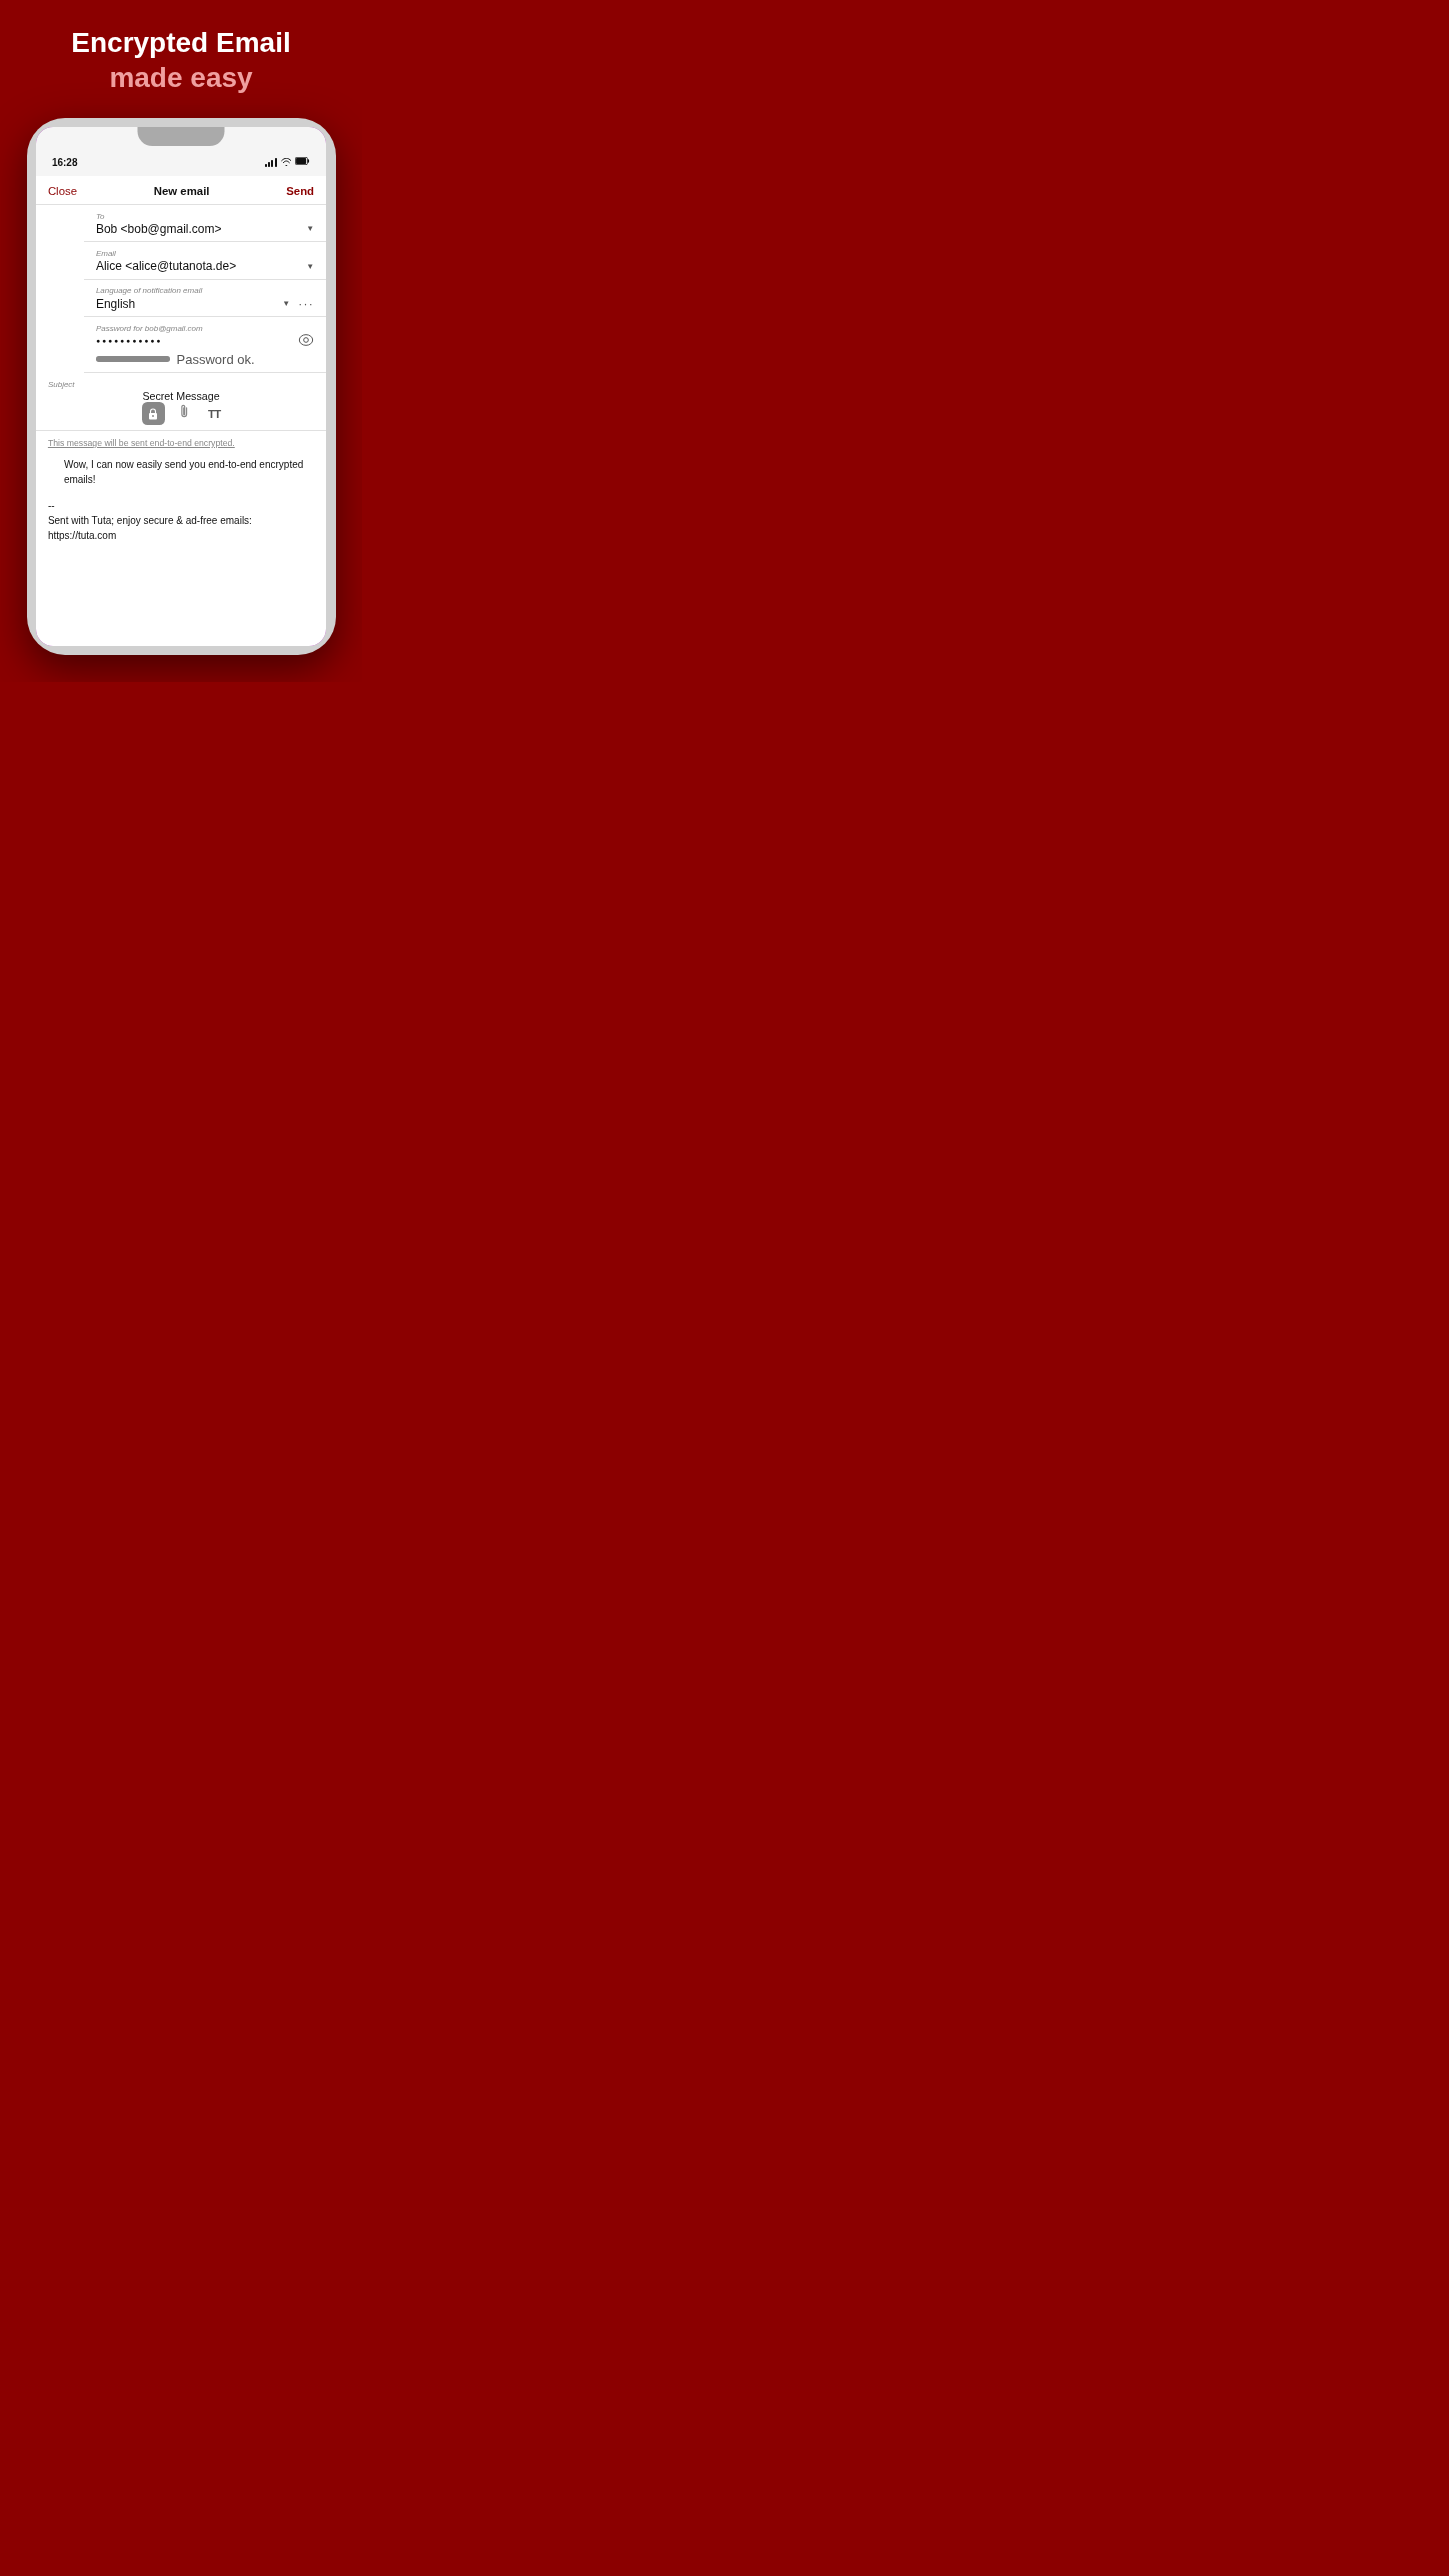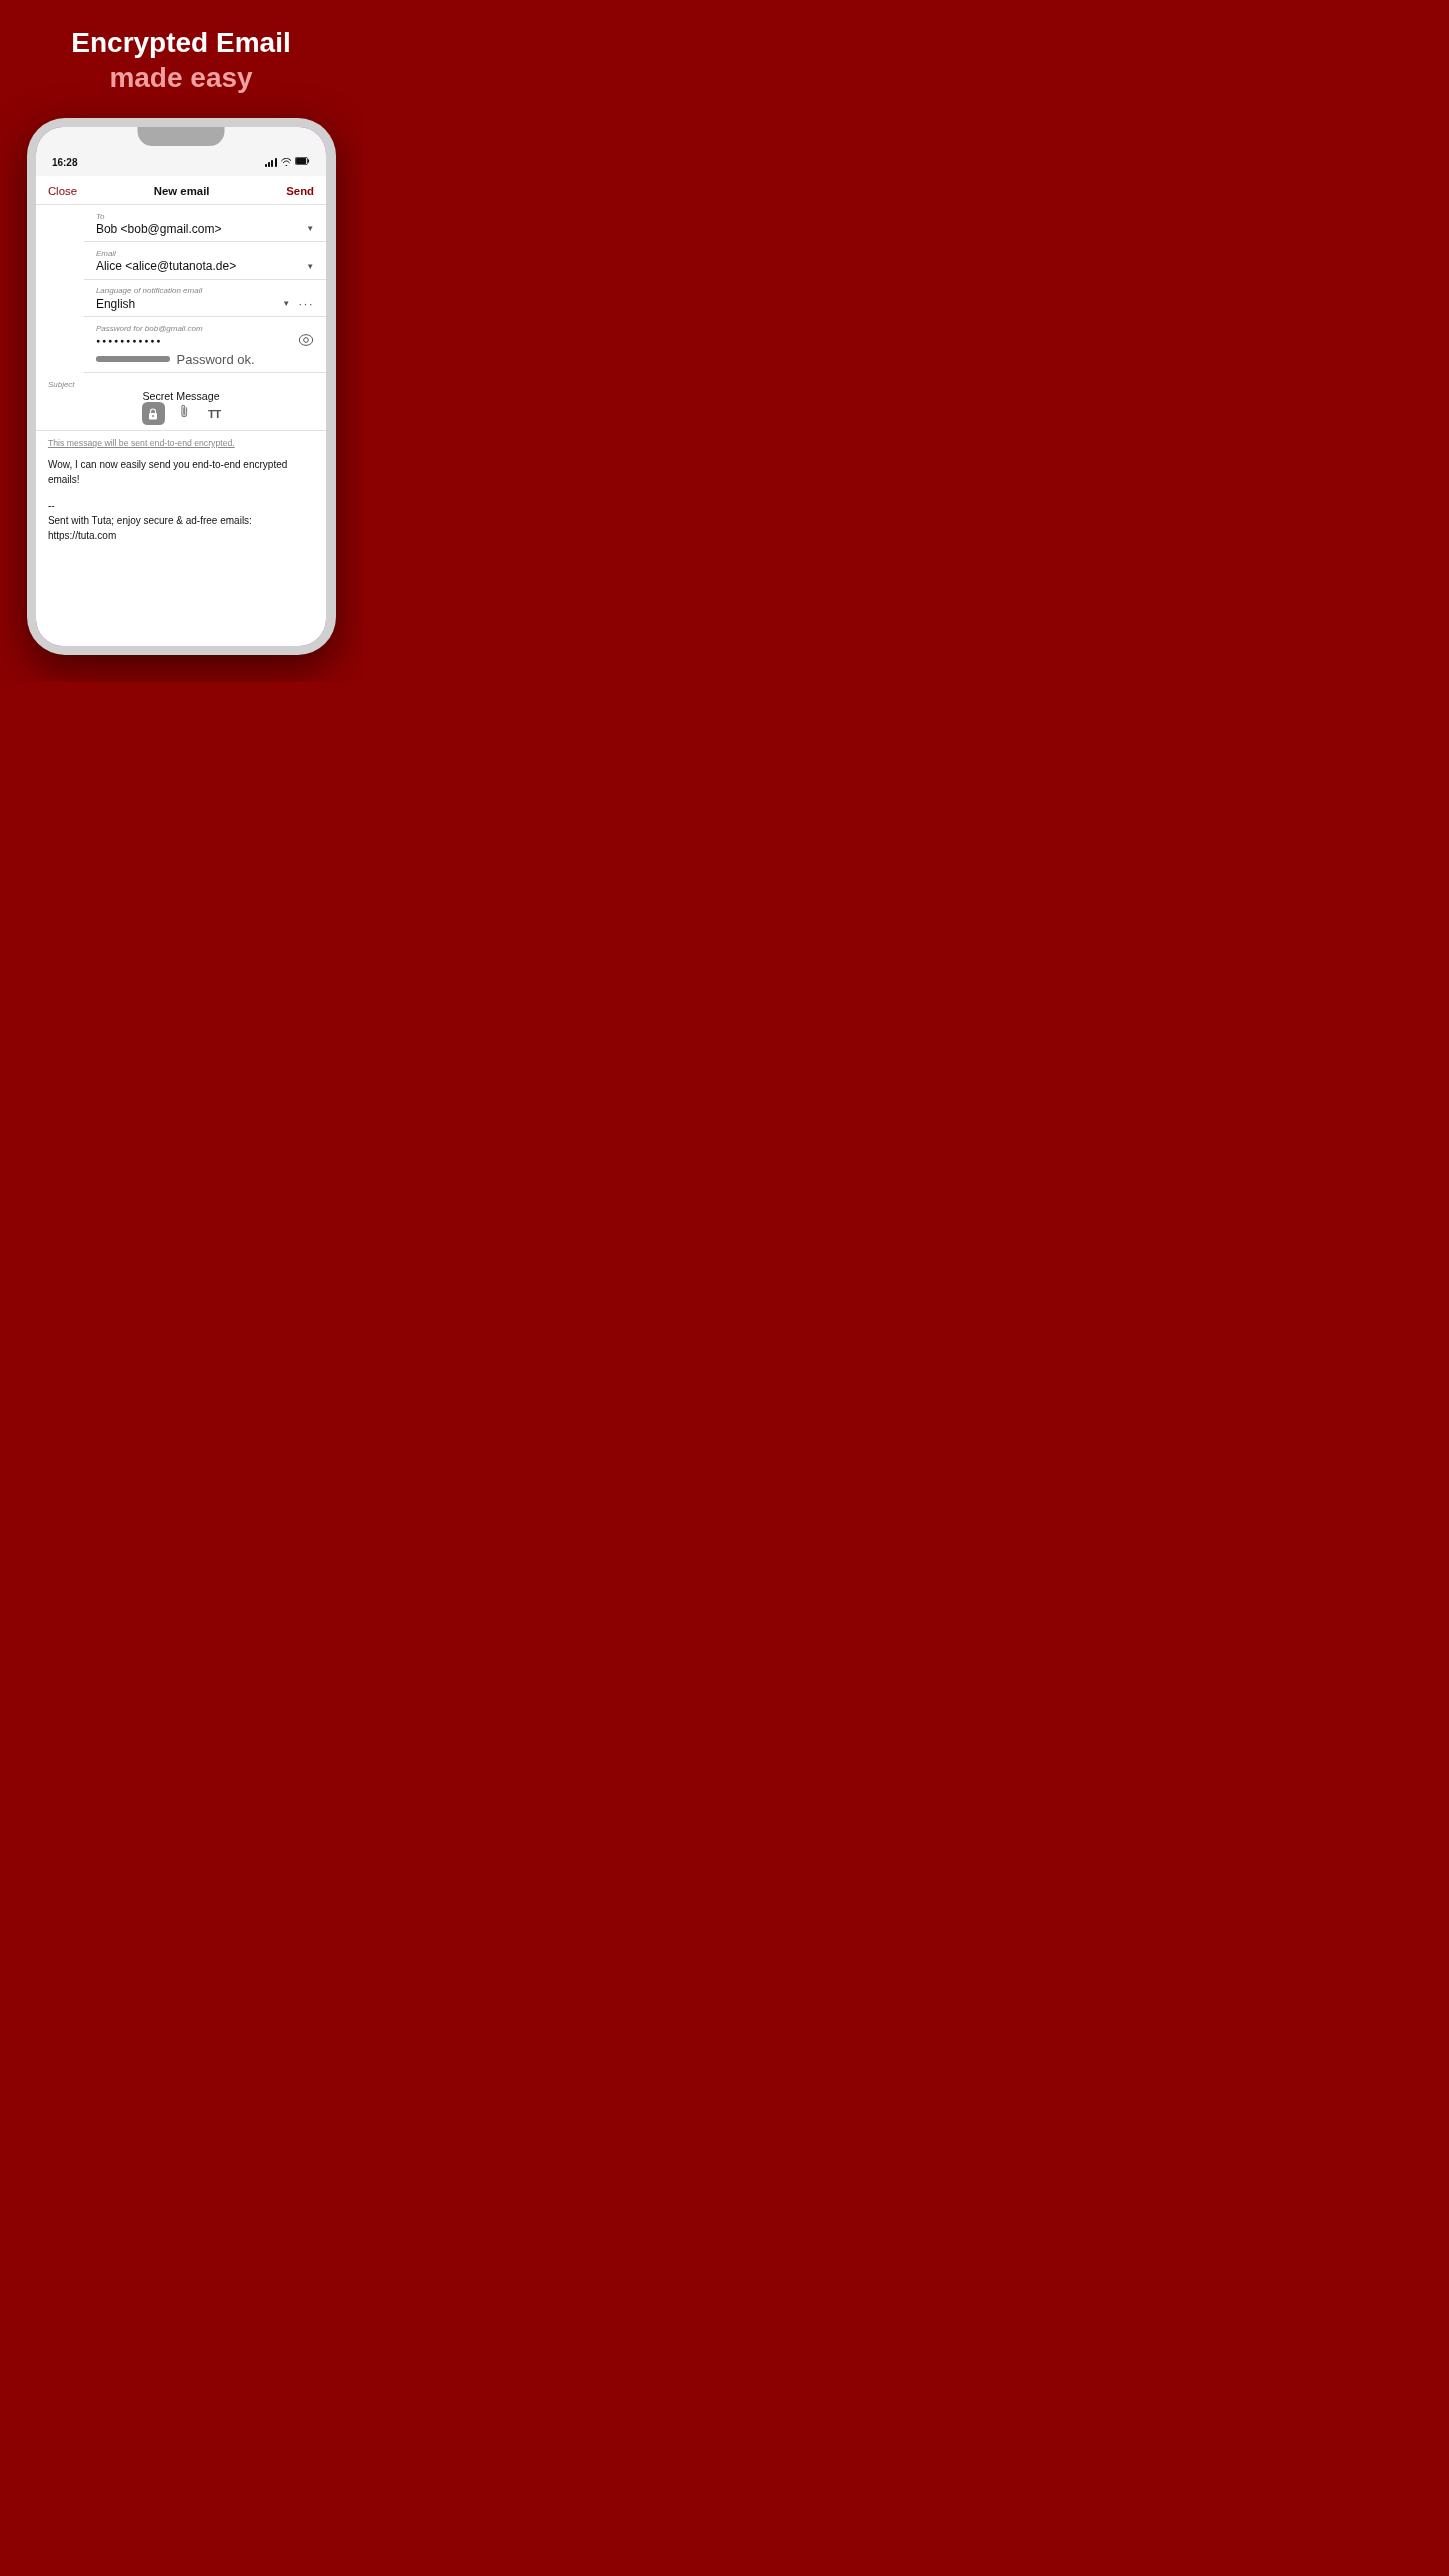--- a/index.html
+++ b/index.html
@@ -38,21 +38,21 @@
       background: #d0d0d0;
       border-radius: 38px;
       padding: 9.4px;
       box-shadow: 0 13.4px 40px rgba(0,0,0,0.5);
       position: relative;
     }
 
     
     .phone-screen-outer {
       background: #a21caf;
-      border-radius: 27px;
+      border-radius: 17px;
       overflow: hidden;
     }
 
     .status-bar {
       background: #f5f5f5;
       display: flex;
       align-items: center;
       justify-content: space-between;
       padding: 6.7px 16px 4px;
       height: 29.5px;
@@ -262,20 +262,21 @@
       font-size: 8.7px;
       color: #888;
       margin-bottom: 9.4px;
       text-decoration: underline;
     }
 
     .email-message {
       font-size: 10px;
       color: #111;
       line-height: 1.5;
+      margin-left: 16px;
     }
 
     .email-signature {
       font-size: 10px;
       color: #111;
       line-height: 1.5;
       margin-top: 10.7px;
     }
 
     

